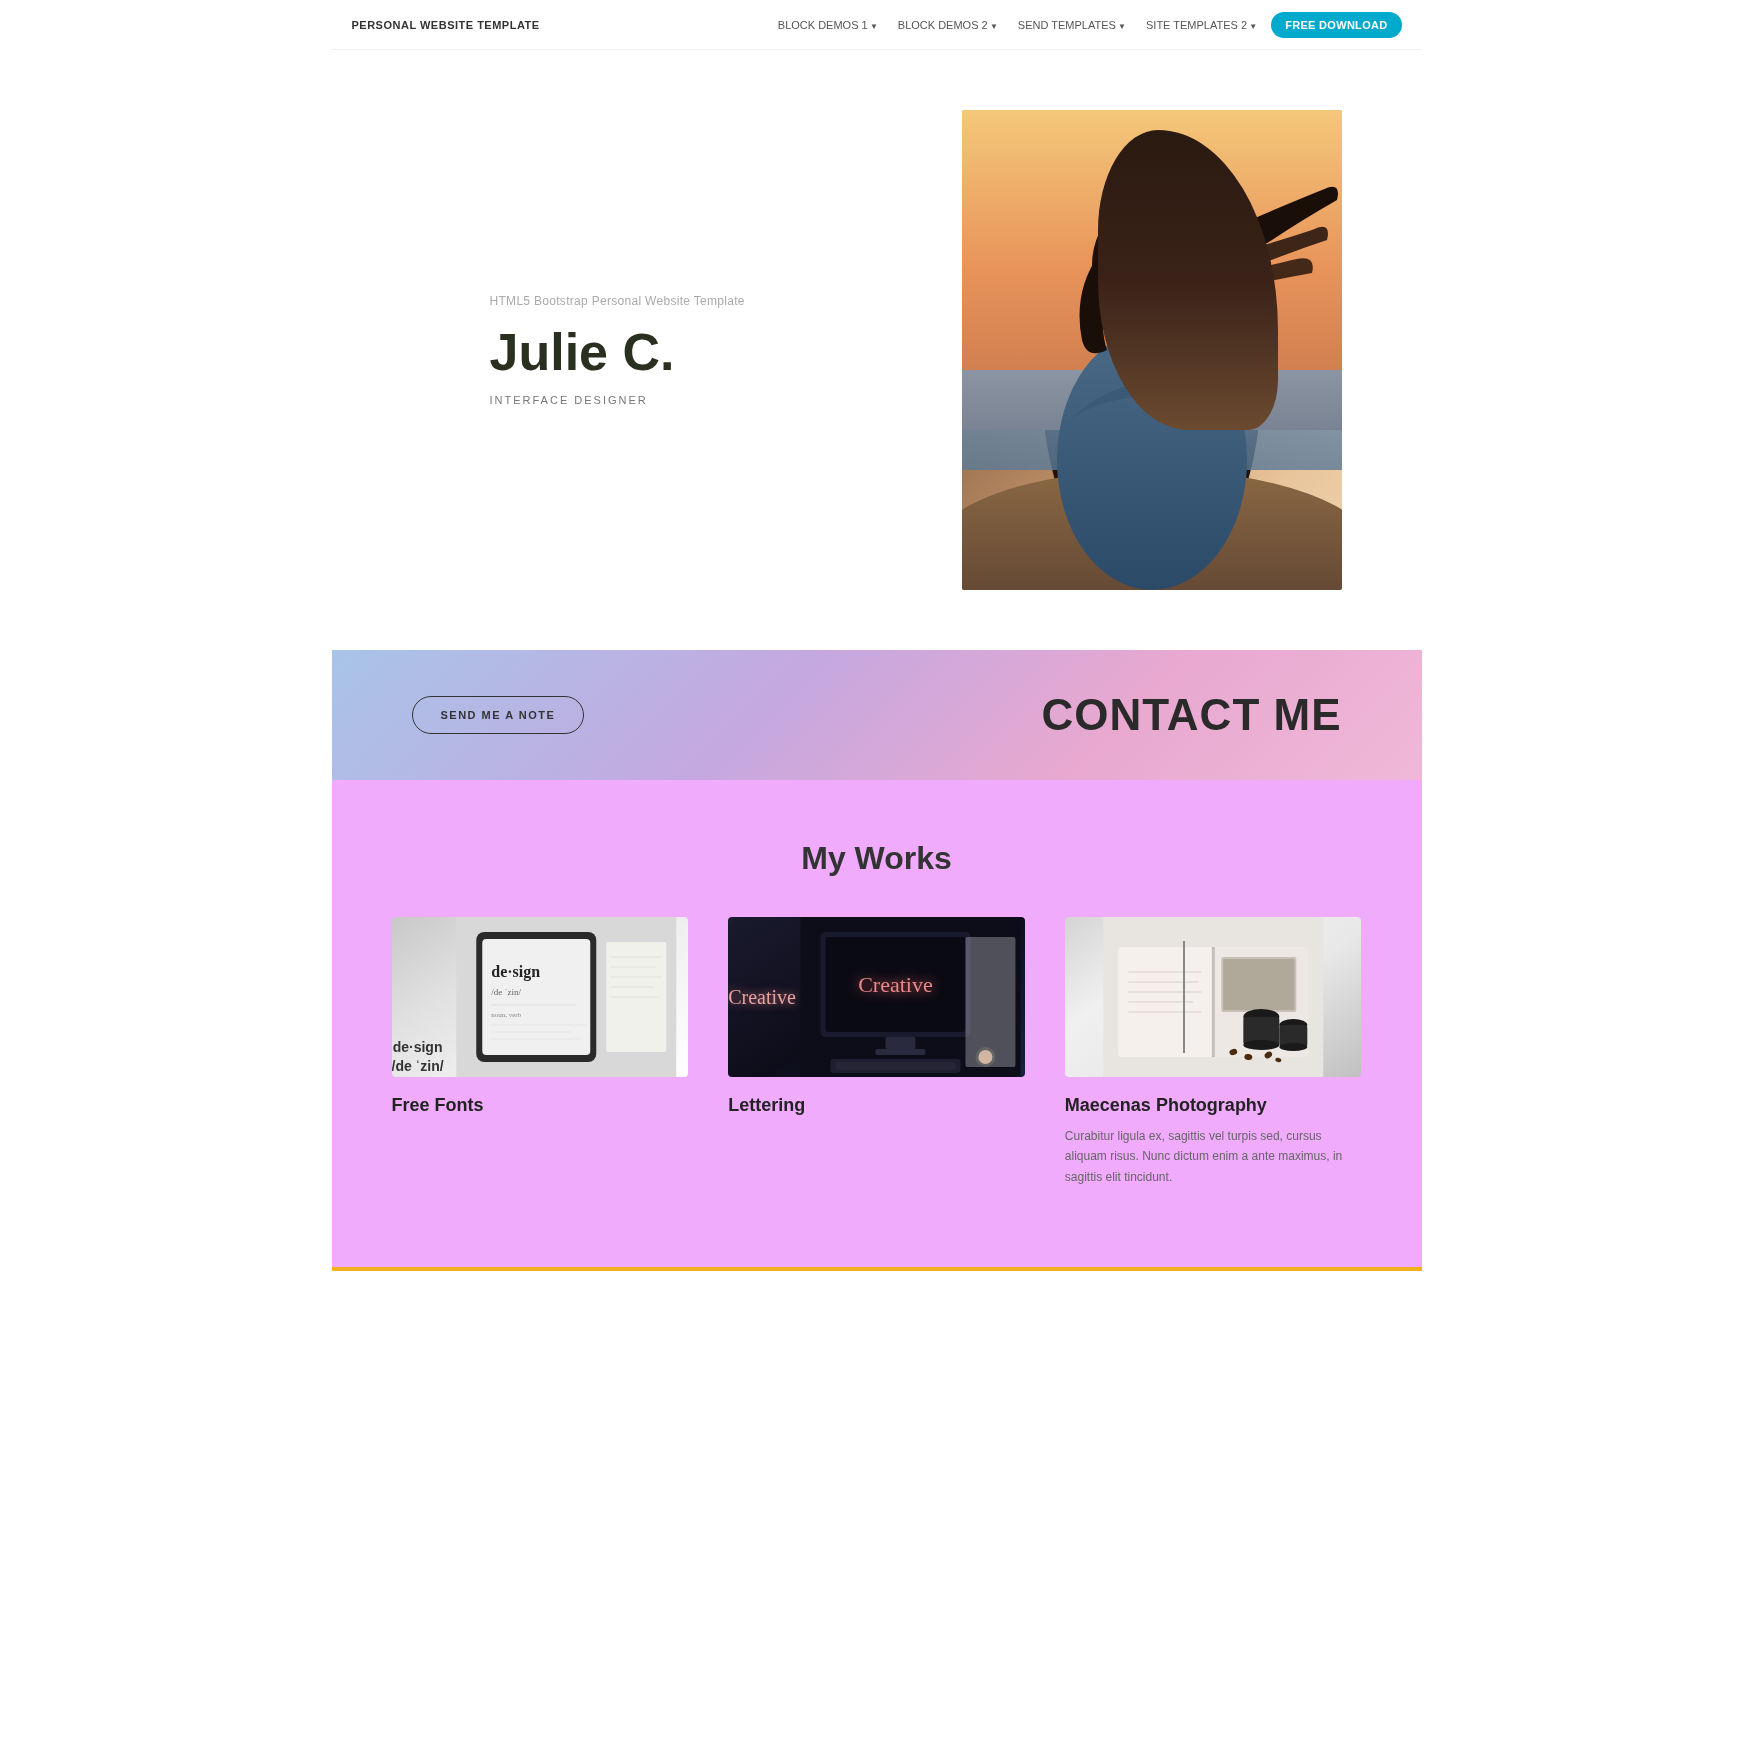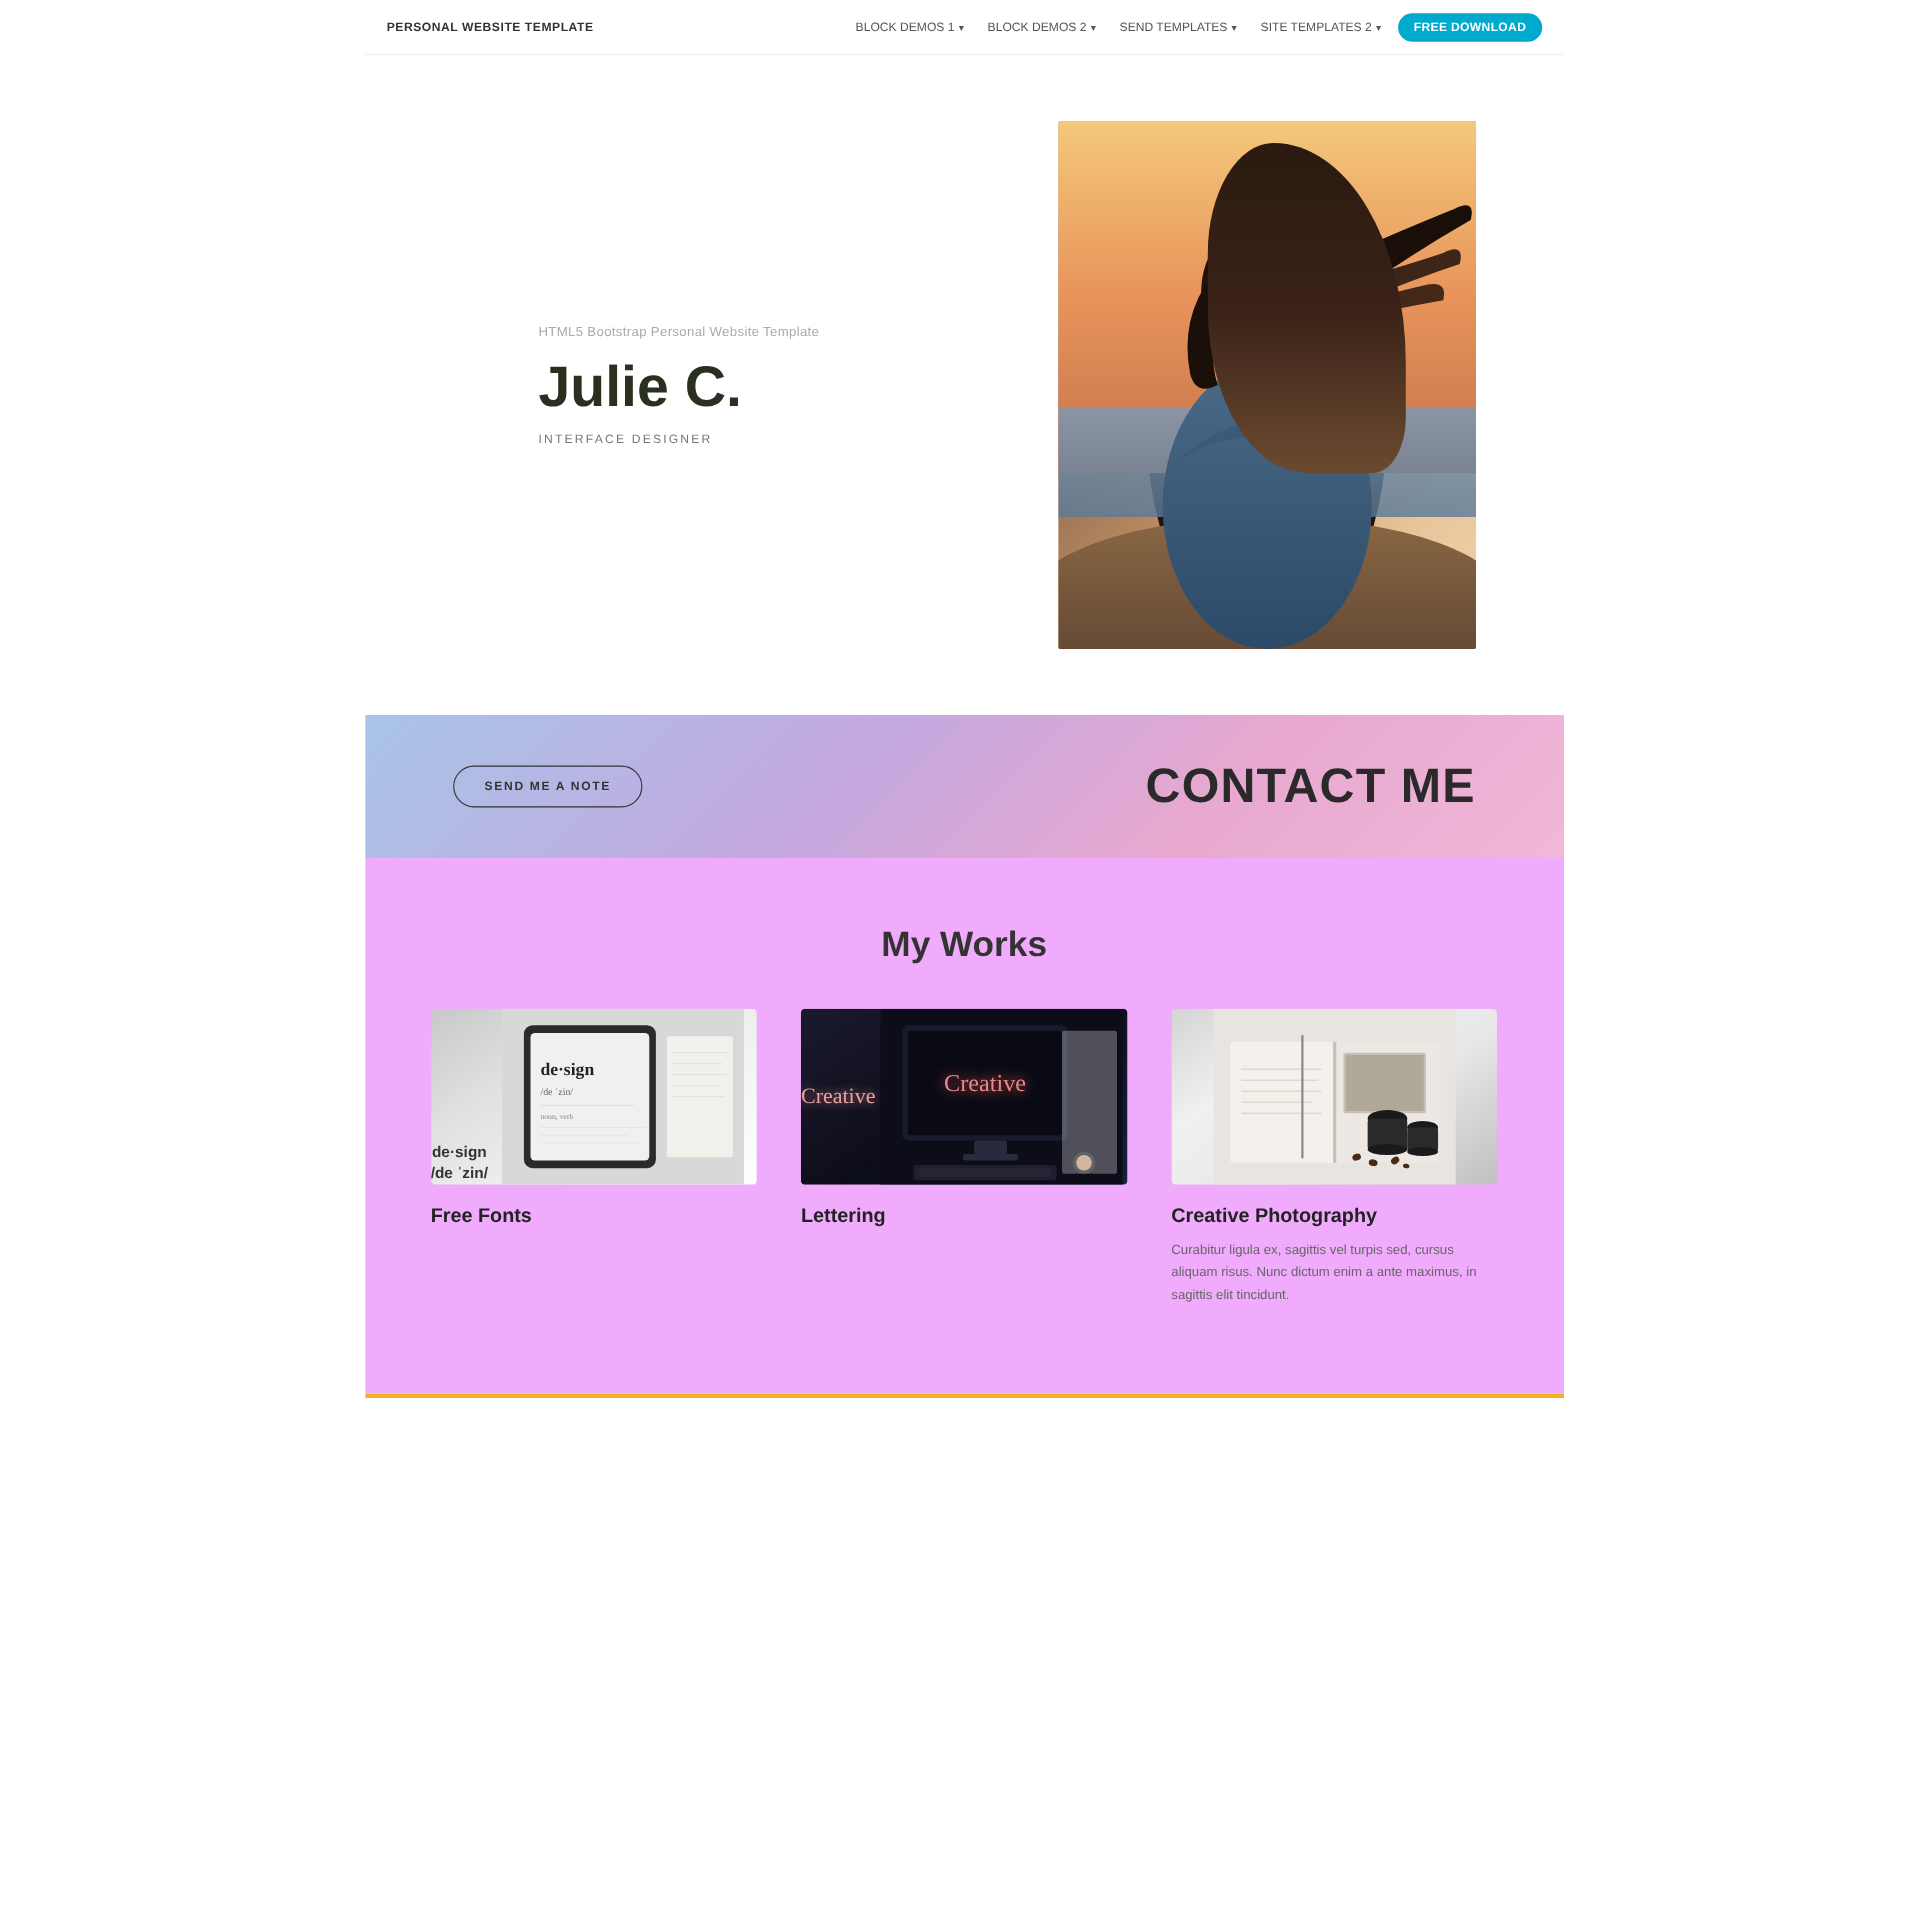--- a/index.html
+++ b/index.html
@@ -418,20 +418,20 @@
             <rect x="176" y="108" width="28" height="22" rx="3" fill="#2a2a2a"></rect>
             <ellipse cx="190" cy="130" rx="14" ry="4" fill="#1a1a1a"></ellipse>
 
             <ellipse cx="130" cy="135" rx="4" ry="3" fill="#4a2a10" transform="rotate(-20 130 135)"></ellipse>
             <ellipse cx="145" cy="140" rx="4" ry="3" fill="#4a2a10" transform="rotate(10 145 140)"></ellipse>
             <ellipse cx="165" cy="138" rx="4" ry="3" fill="#4a2a10" transform="rotate(-35 165 138)"></ellipse>
             <ellipse cx="175" cy="143" rx="3" ry="2" fill="#4a2a10" transform="rotate(15 175 143)"></ellipse>
           </svg>
         </div>
       </div>
-      <h3 class="work-item-title">Creative Photography</h3>
+      <h3 class="work-item-title">Maecenas Photography</h3>
       <p class="work-item-text">Curabitur ligula ex, sagittis vel turpis sed, cursus aliquam risus. Nunc dictum enim a ante maximus, in sagittis elit tincidunt.</p>
     </div>
 
   </div>
 </section>
 
 <div class="page-bottom-border"></div>
 
 </body></html>

